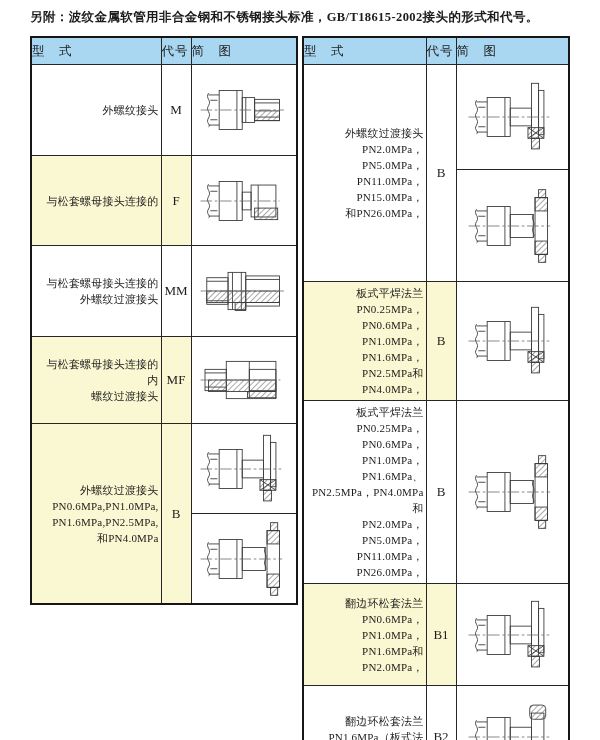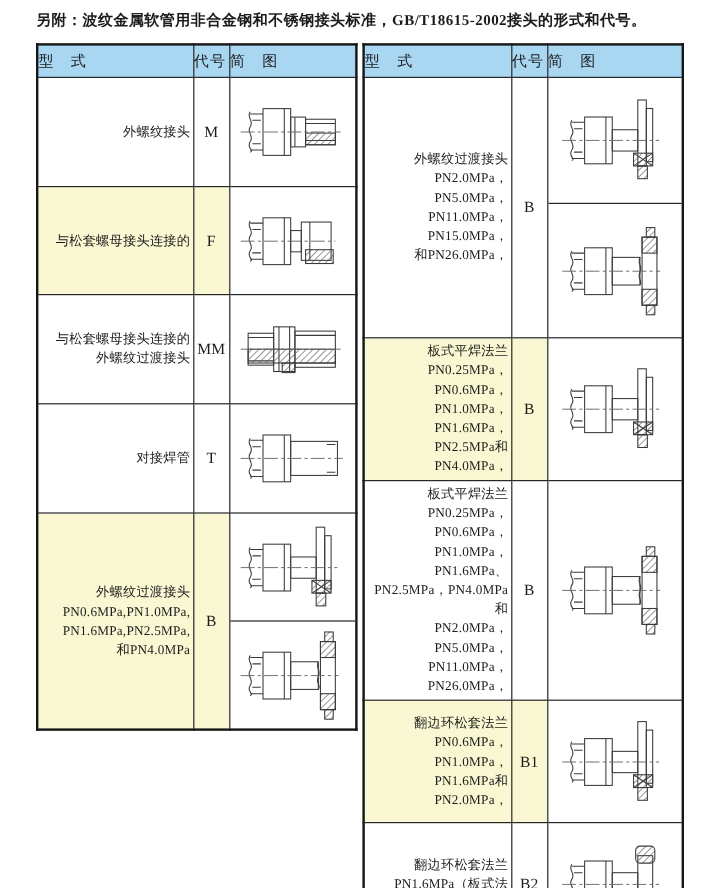--- a/index.html
+++ b/index.html
@@ -118,39 +118,39 @@
                   <line x1="39" y1="23" x2="39" y2="65" stroke="#3b3b3b" stroke-width="1"></line>
                   <line x1="49" y1="23" x2="49" y2="65" stroke="#3b3b3b" stroke-width="1"></line>
                   <rect x="54" y="27" width="38" height="34" fill="none" stroke="#3b3b3b" stroke-width="1"></rect>
                   <line x1="54" y1="31" x2="92" y2="31" stroke="#3b3b3b" stroke-width="1"></line>
                   <line x1="54" y1="57" x2="92" y2="57" stroke="#3b3b3b" stroke-width="1"></line>
                   <rect x="10" y="44" width="82" height="13" fill="url(#hx2)" stroke="#3b3b3b" stroke-width="1"></rect>
                   <rect x="42" y="57" width="12" height="9" fill="url(#hx2)" stroke="#3b3b3b" stroke-width="1"></rect>
                   <line x1="3" y1="44" x2="97" y2="44" stroke="#6a6a6a" stroke-width="0.9" stroke-dasharray="13 3 3 3"></line>
                 </svg></div></td>
       </tr>
-      <tr style="height:91px" data-hl="false">
-        <td class="ctype">对接焊管</td>
-        <td class="ccode">T</td>
-        <td class="cdiag"><div class="dwrap"><svg width="96" height="78" viewBox="0 0 104 88" xmlns="http://www.w3.org/2000/svg">
-                  <defs>
-                    <pattern id="hx4" width="4.5" height="4.5" patternUnits="userSpaceOnUse" patternTransform="rotate(45)">
-                      <line x1="0" y1="0" x2="0" y2="4.5" stroke="#5a5a5a" stroke-width="1.2"></line>
-                    </pattern>
-                  </defs>
-                  <path d="M24 27 H12 M24 61 H12" fill="none" stroke="#3b3b3b" stroke-width="1"></path>
-                  <path d="M12 25 C8 31 16 33 12 39 C8 45 16 47 12 53 C8 59 16 61 12 63" fill="none" stroke="#3b3b3b" stroke-width="1"></path>
-                  <line x1="14" y1="33" x2="22" y2="33" stroke="#3b3b3b" stroke-width="1"></line>
-                  <line x1="14" y1="55" x2="22" y2="55" stroke="#3b3b3b" stroke-width="1"></line>
-                  <rect x="24" y="22" width="26" height="44" fill="none" stroke="#3b3b3b" stroke-width="1"></rect>
-                  <line x1="44" y1="22" x2="44" y2="66" stroke="#3b3b3b" stroke-width="1"></line>
-                  <rect x="50" y="28" width="44" height="32" fill="none" stroke="#3b3b3b" stroke-width="1"></rect>
-                  <line x1="84" y1="31" x2="92" y2="31" stroke="#3b3b3b" stroke-width="1"></line>
-                  <line x1="84" y1="57" x2="92" y2="57" stroke="#3b3b3b" stroke-width="1"></line>
-                  <line x1="3" y1="44" x2="99" y2="44" stroke="#6a6a6a" stroke-width="0.9" stroke-dasharray="13 3 3 3"></line>
+      <tr style="height:87px" data-hl="true">
+        <td class="ctype">与松套螺母接头连接的内
+螺纹过渡接头</td>
+        <td class="ccode">MF</td>
+        <td class="cdiag"><div class="dwrap"><svg width="96" height="78" viewBox="0 0 104 88" xmlns="http://www.w3.org/2000/svg">
+                  <defs>
+                    <pattern id="hx3" width="4.5" height="4.5" patternUnits="userSpaceOnUse" patternTransform="rotate(45)">
+                      <line x1="0" y1="0" x2="0" y2="4.5" stroke="#5a5a5a" stroke-width="1.2"></line>
+                    </pattern>
+                  </defs>
+                  <rect x="8" y="32" width="24" height="24" fill="none" stroke="#3b3b3b" stroke-width="1"></rect>
+                  <line x1="8" y1="36" x2="32" y2="36" stroke="#3b3b3b" stroke-width="1"></line>
+                  <line x1="8" y1="52" x2="32" y2="52" stroke="#3b3b3b" stroke-width="1"></line>
+                  <rect x="32" y="23" width="56" height="42" fill="none" stroke="#3b3b3b" stroke-width="1"></rect>
+                  <line x1="58" y1="23" x2="58" y2="65" stroke="#3b3b3b" stroke-width="1"></line>
+                  <rect x="58" y="32" width="30" height="24" fill="none" stroke="#3b3b3b" stroke-width="1"></rect>
+                  <rect x="12" y="44" width="76" height="13" fill="url(#hx3)" stroke="#3b3b3b" stroke-width="1"></rect>
+                  <rect x="56" y="57" width="32" height="7" fill="url(#hx3)" stroke="#3b3b3b" stroke-width="1"></rect>
+                  <line x1="3" y1="44" x2="93" y2="44" stroke="#6a6a6a" stroke-width="0.9" stroke-dasharray="13 3 3 3"></line>
                 </svg></div></td>
       </tr>
       <tr style="height:180px" data-hl="true">
         <td class="ctype">外螺纹过渡接头
 PN0.6MPa,PN1.0MPa,
 PN1.6MPa,PN2.5MPa,
 和PN4.0MPa</td>
         <td class="ccode">B</td>
         <td class="cdiag">
           <div class="half divided" style="height:89px">

